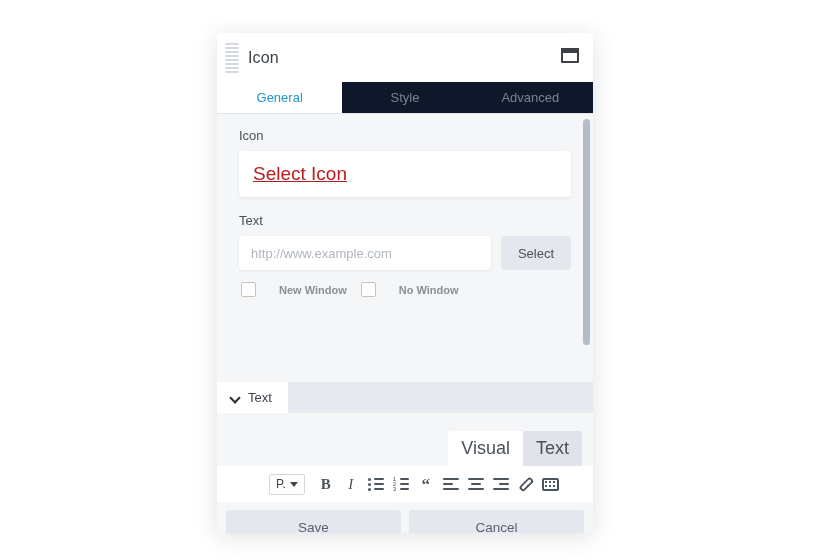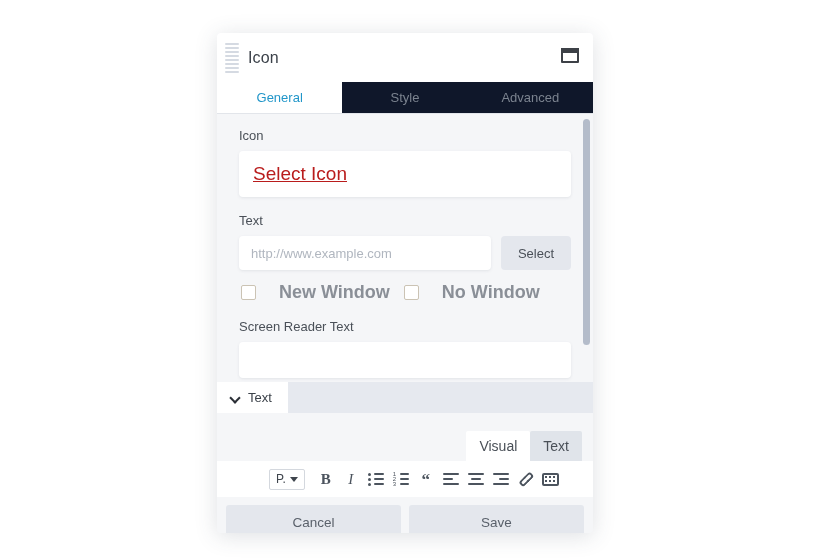--- a/index.html
+++ b/index.html
@@ -209,21 +209,21 @@
   }
   .cbx .box {
     width: 15px;
     height: 15px;
     background: #ffffff;
     border: 1px solid #cbc3b4;
     border-radius: 2px;
     box-sizing: border-box;
   }
   .cbx .lbl {
-    font-size: 18px;
+    font-size: 11px;
     color: #8a8f97;
     font-weight: bold;
     padding-left: 16px;
   }
 
   .sr-box {
     background: #ffffff;
     border-radius: 4px;
     box-shadow: 0 1px 3px rgba(60,70,90,.10);
     height: 36px;
@@ -276,21 +276,21 @@
     flex-direction: column;
     position: relative;
   }
   .editor-tabs {
     display: flex;
     justify-content: flex-end;
     padding: 18px 11px 0 0;
     gap: 0;
   }
   .ed-tab {
-    font-size: 14px;
+    font-size: 18px;
     color: #4a5058;
     padding: 7px 13px 7px 13px;
     border-radius: 2px 2px 0 0;
     cursor: pointer;
     user-select: none;
   }
   .ed-tab.active { background: #ffffff; }
   .ed-tab.inactive { background: #e0e4ea; }
 
   .toolbar {
@@ -463,24 +463,20 @@
               <span class="box"></span>
               <span class="lbl">New Window</span>
             </div>
             <div class="cbx">
               <span class="box"></span>
               <span class="lbl">No Window</span>
             </div>
           </div>
         </div>
 
-        <div class="field-block">
-          <div class="field-label">Screen Reader Text</div>
-          <div class="sr-box"></div>
-        </div>
 
       </div>
       <div class="scroll-track">
         <div class="scroll-thumb"></div>
       </div>
     </div>
 
     <div class="accordion">
       <div class="accordion-tab">
         <span class="chev"></span>
@@ -565,18 +561,18 @@
               <i></i>
               <i></i>
             </span>
         </div>
       </div>
 
       <div class="editor-body"></div>
     </div>
 
     <div class="footer">
+      <button class="foot-btn">Save</button>
       <button class="foot-btn">Cancel</button>
-      <button class="foot-btn">Save</button>
     </div>
 
   </div>
 </div>
 
 </body></html>

